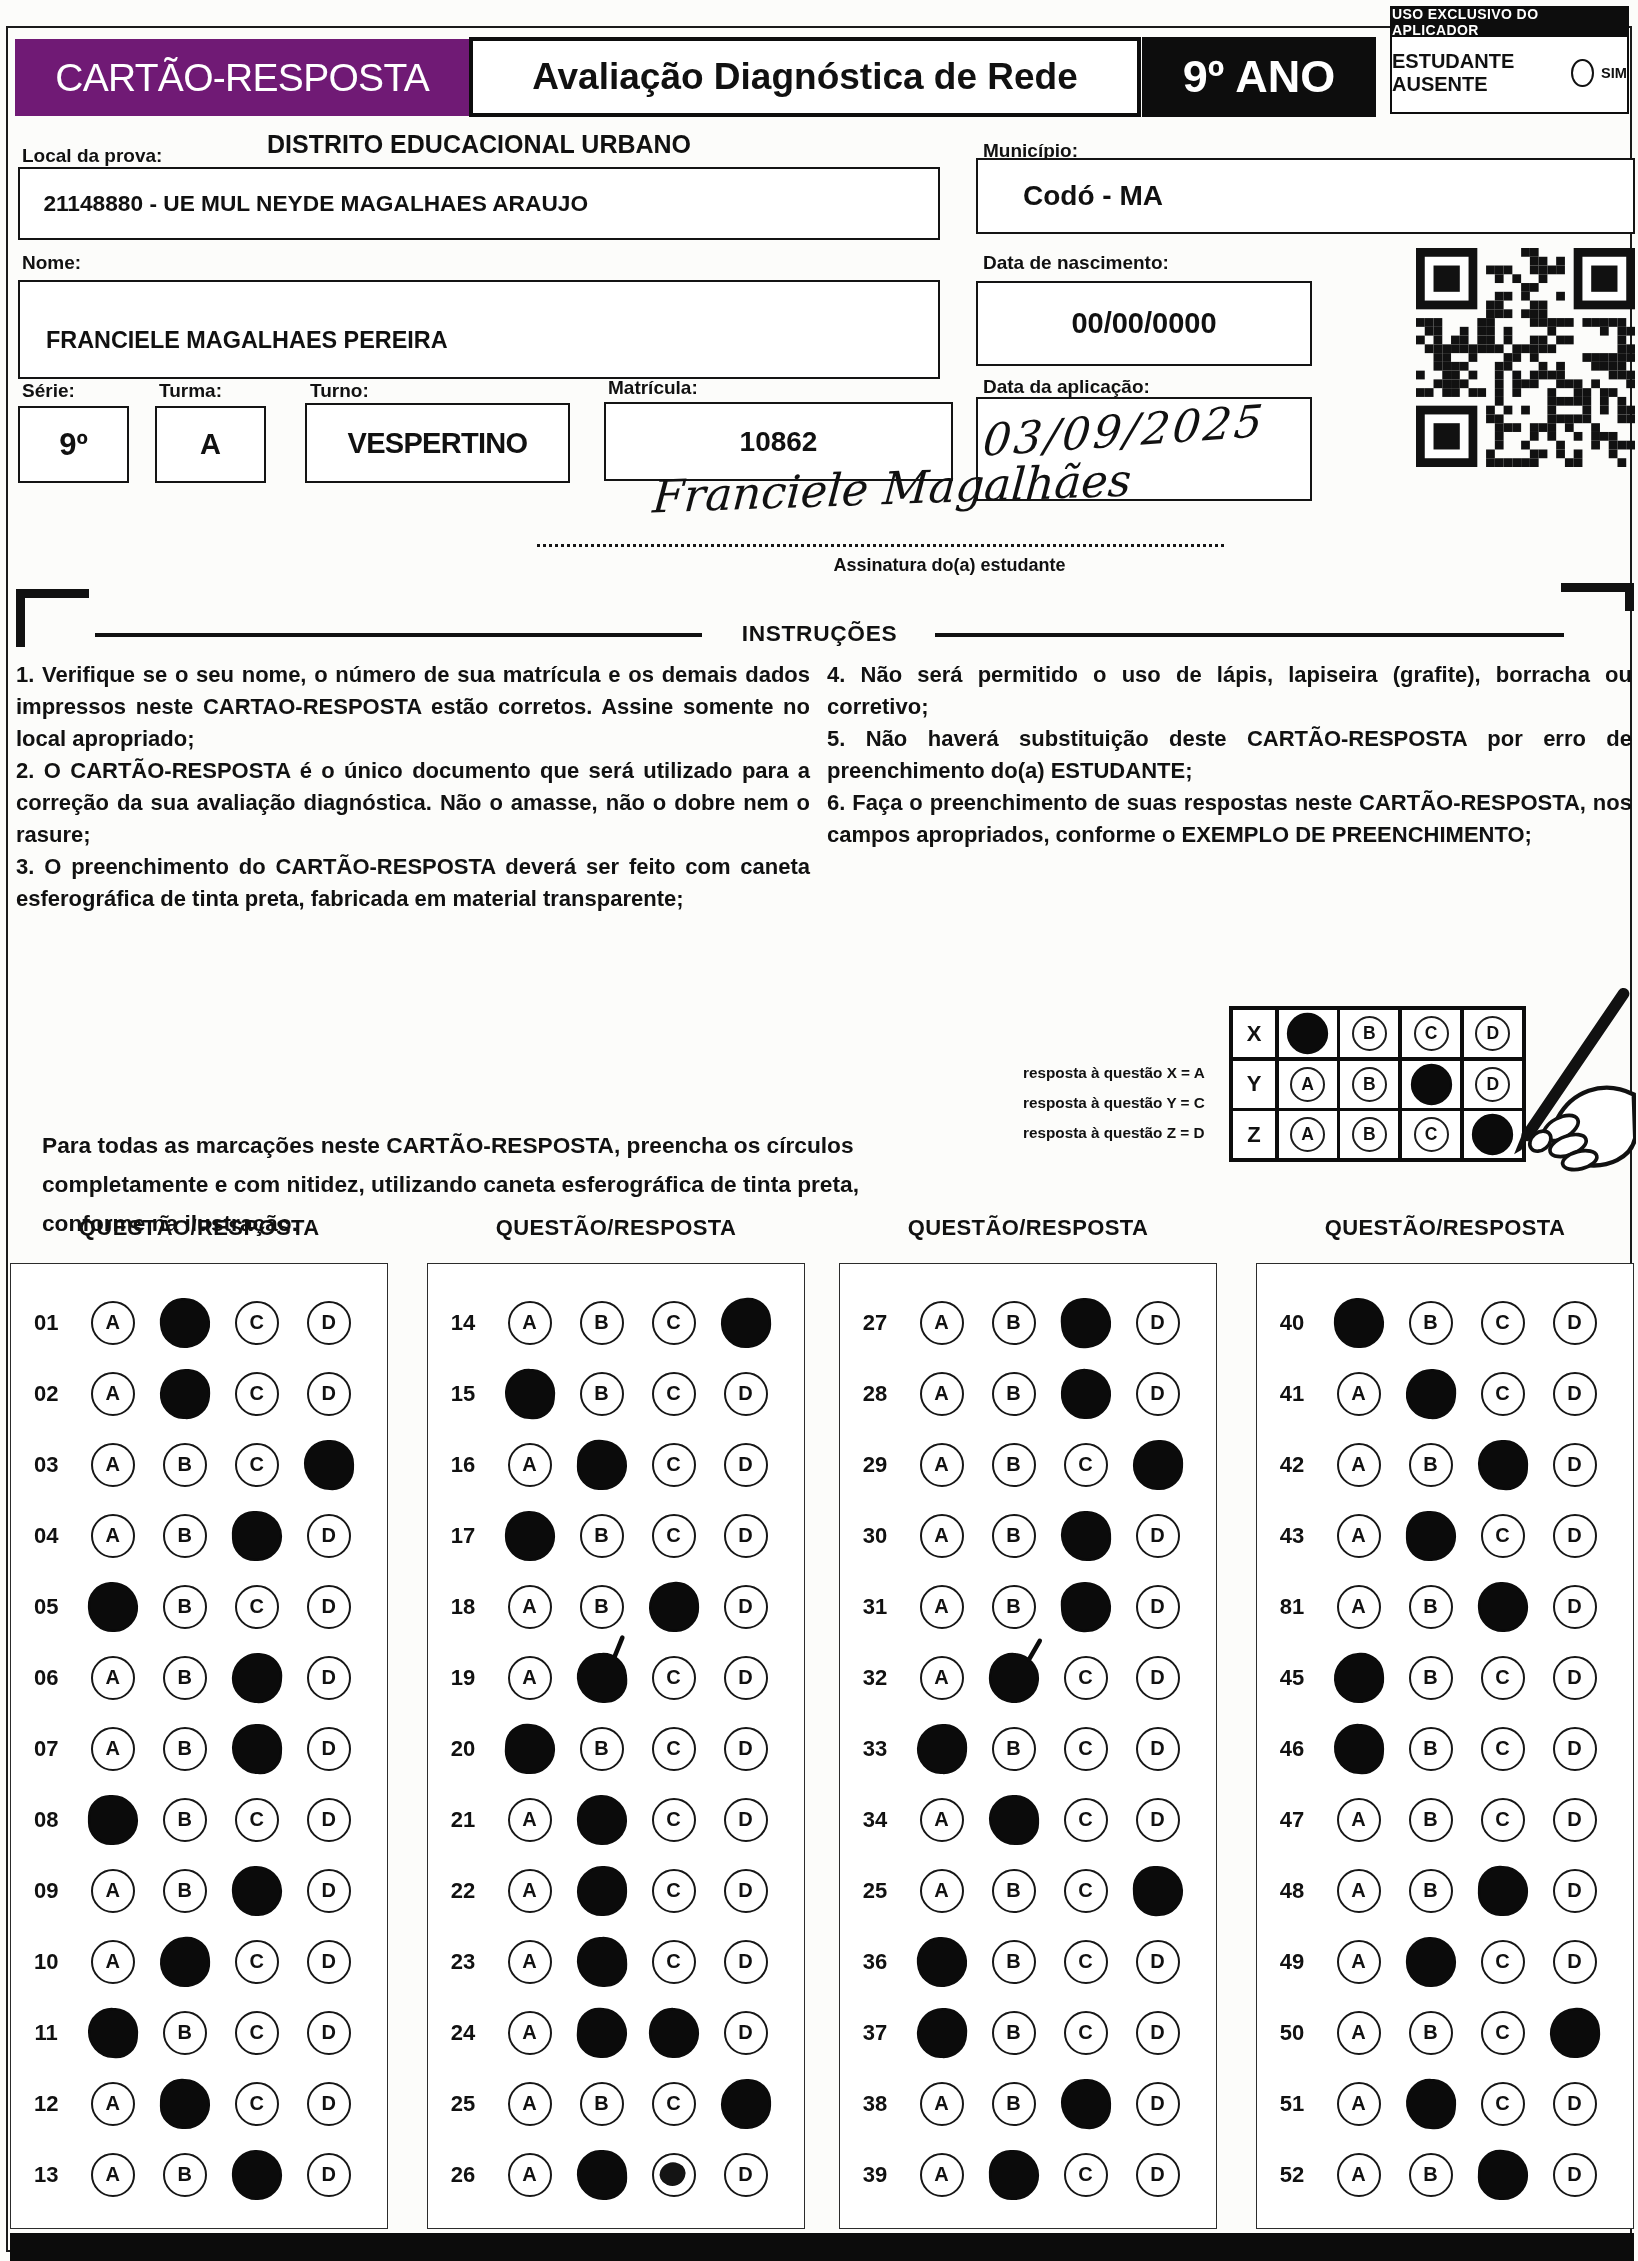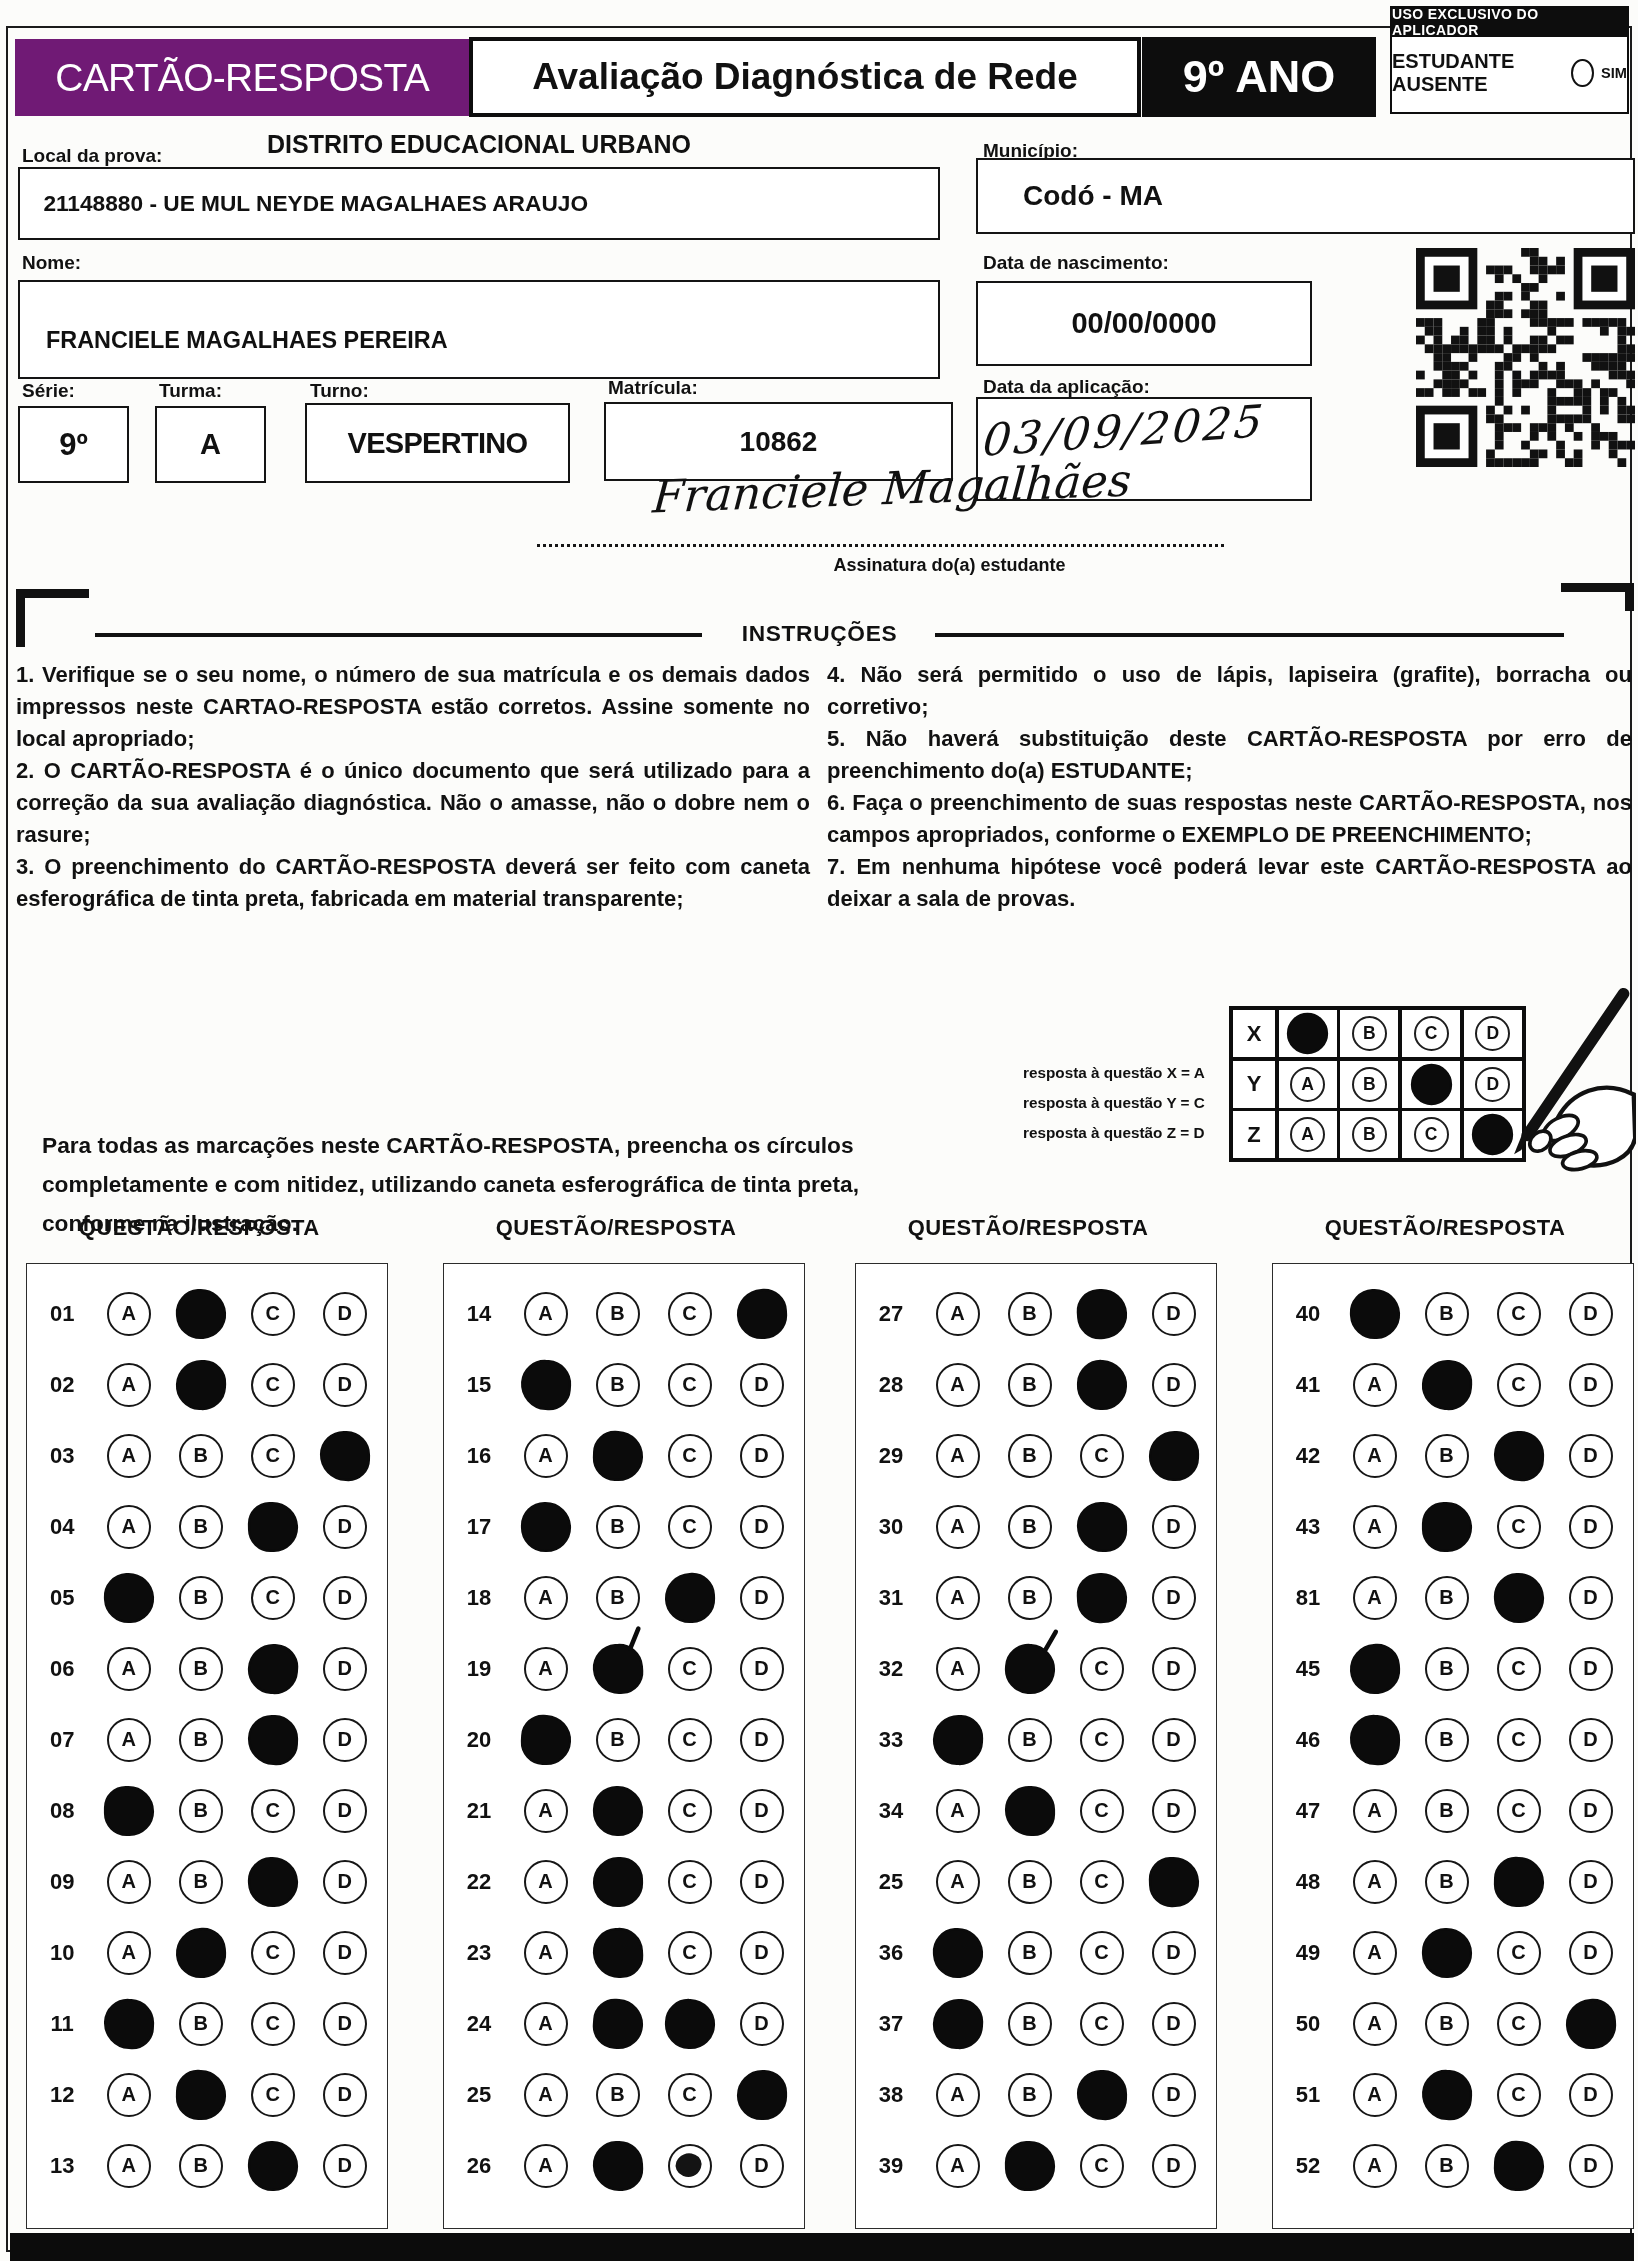--- a/index.html
+++ b/index.html
@@ -52,21 +52,21 @@
   .ex-cell{background:#fff;display:flex;align-items:center;justify-content:center;}
   .ex-lab{font-size:22px;font-weight:bold;}
   .ex-bub{width:35px;height:35px;border:2.2px solid #1e1e1e;border-radius:50%;display:flex;align-items:center;justify-content:center;font-size:17.5px;font-weight:bold;box-sizing:border-box;}
   .ex-bub.filled{background:#0b0b0b;border-color:#0b0b0b;transform:scale(1.18);}
   .hand{position:absolute;left:1479px;top:985px;}
 
   
   .acol{position:absolute;top:1215px;width:378px;}
   .acol1{left:10.2px;} .acol2{left:427px;} .acol3{left:839px;} .acol4{left:1256px;}
   .acol-h{text-align:center;font-size:22px;font-weight:bold;letter-spacing:0.4px;}
-  .abox{margin-top:22px;height:966px;border:1.5px solid #2c2c2c;box-sizing:border-box;padding-top:14px;background:#fff;margin-left:16px;}
+  .abox{margin-top:22px;height:966px;border:1.5px solid #2c2c2c;box-sizing:border-box;padding-top:23px;background:#fff;}
   .qrow{height:71px;display:flex;align-items:center;}
   .qnum{width:70px;text-align:center;font-weight:bold;font-size:22px;}
   .bubble{width:44px;height:44px;border:2.2px solid #161616;border-radius:50%;display:flex;align-items:center;justify-content:center;font-size:20px;font-weight:bold;box-sizing:border-box;margin-left:28px;position:relative;background:#fff;}
   .bubble:first-of-type{margin-left:9.5px;}
   .bubble.filled{background:#0b0b0b;border-color:#0b0b0b;transform:scale(1.14) rotate(var(--r,0deg));}
   .bubble.partial::after{content:'';position:absolute;left:16%;top:18%;width:62%;height:60%;background:#141414;border-radius:58% 42% 55% 45%;transform:rotate(22deg);}
   .tail{position:absolute;width:4.4px;height:23.4px;background:#0b0b0b;top:-17.5px;right:1.5px;transform:rotate(26deg);border-radius:2.9px;}
 
   .bottom-bar{position:absolute;left:10.2px;top:2233px;width:1624px;height:28px;background:#0c0c0c;}
   .qr{position:absolute;left:1416px;top:248px;width:219px;height:219px;}
@@ -362,21 +362,20 @@
   <div class="rule-r"></div>
   <div class="instr-col instr-left">
       <p class="instr">1. Verifique se o seu nome, o número de sua matrícula e os demais dados impressos neste CARTAO-RESPOSTA estão corretos. Assine somente no local apropriado;</p>
       <p class="instr">2. O CARTÃO-RESPOSTA é o único documento que será utilizado para a correção da sua avaliação diagnóstica. Não o amasse, não o dobre nem o rasure;</p>
       <p class="instr">3. O preenchimento do CARTÃO-RESPOSTA deverá ser feito com caneta esferográfica de tinta preta, fabricada em material transparente;</p>
     </div>
   <div class="instr-col instr-right">
       <p class="instr">4. Não será permitido o uso de lápis, lapiseira (grafite), borracha ou corretivo;</p>
       <p class="instr">5. Não haverá substituição deste CARTÃO-RESPOSTA por erro de preenchimento do(a) ESTUDANTE;</p>
       <p class="instr">6. Faça o preenchimento de suas respostas neste CARTÃO-RESPOSTA, nos campos apropriados, conforme o EXEMPLO DE PREENCHIMENTO;</p>
-      <p class="instr">7. Em nenhuma hipótese você poderá levar este CARTÃO-RESPOSTA ao deixar a sala de provas.</p>
     </div>
 
   <div class="fill-note">Para todas as marcações neste CARTÃO-RESPOSTA, preencha os círculos completamente e com nitidez, utilizando caneta esferográfica de tinta preta, conforme na ilustração.</div>
 
   <div class="legend">
       <p class="legend-line">resposta à questão X = A</p>
       <p class="legend-line">resposta à questão Y = C</p>
       <p class="legend-line">resposta à questão Z = D</p>
     </div>
   <div class="ex-grid">

